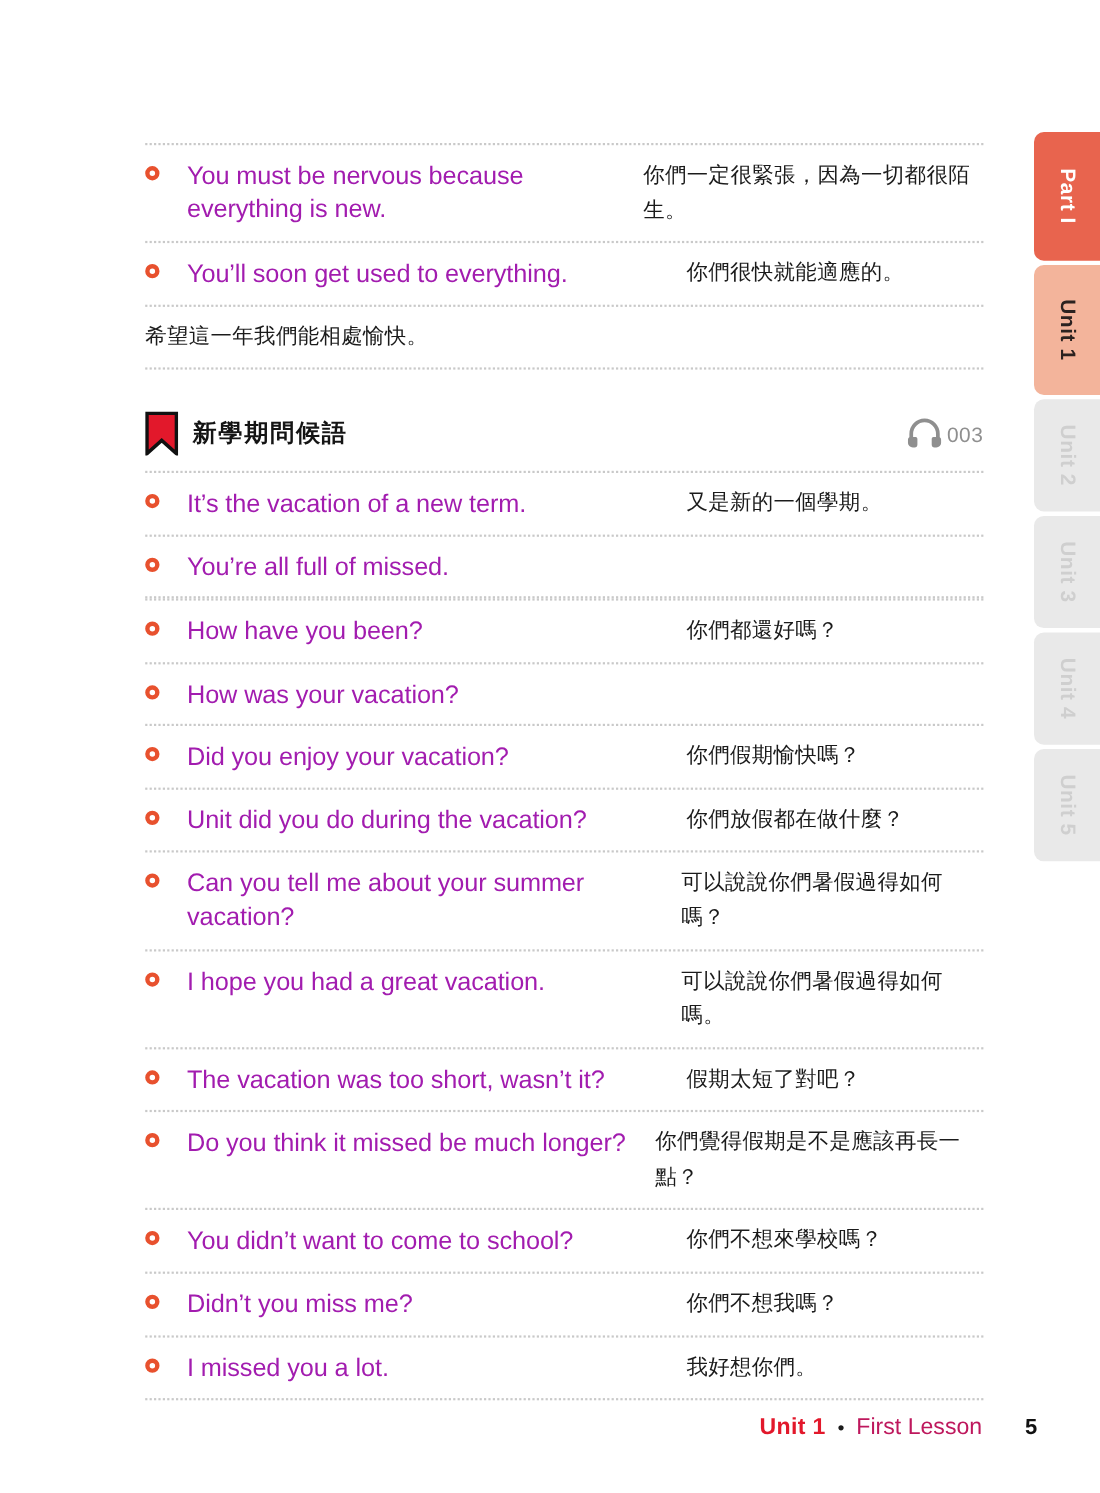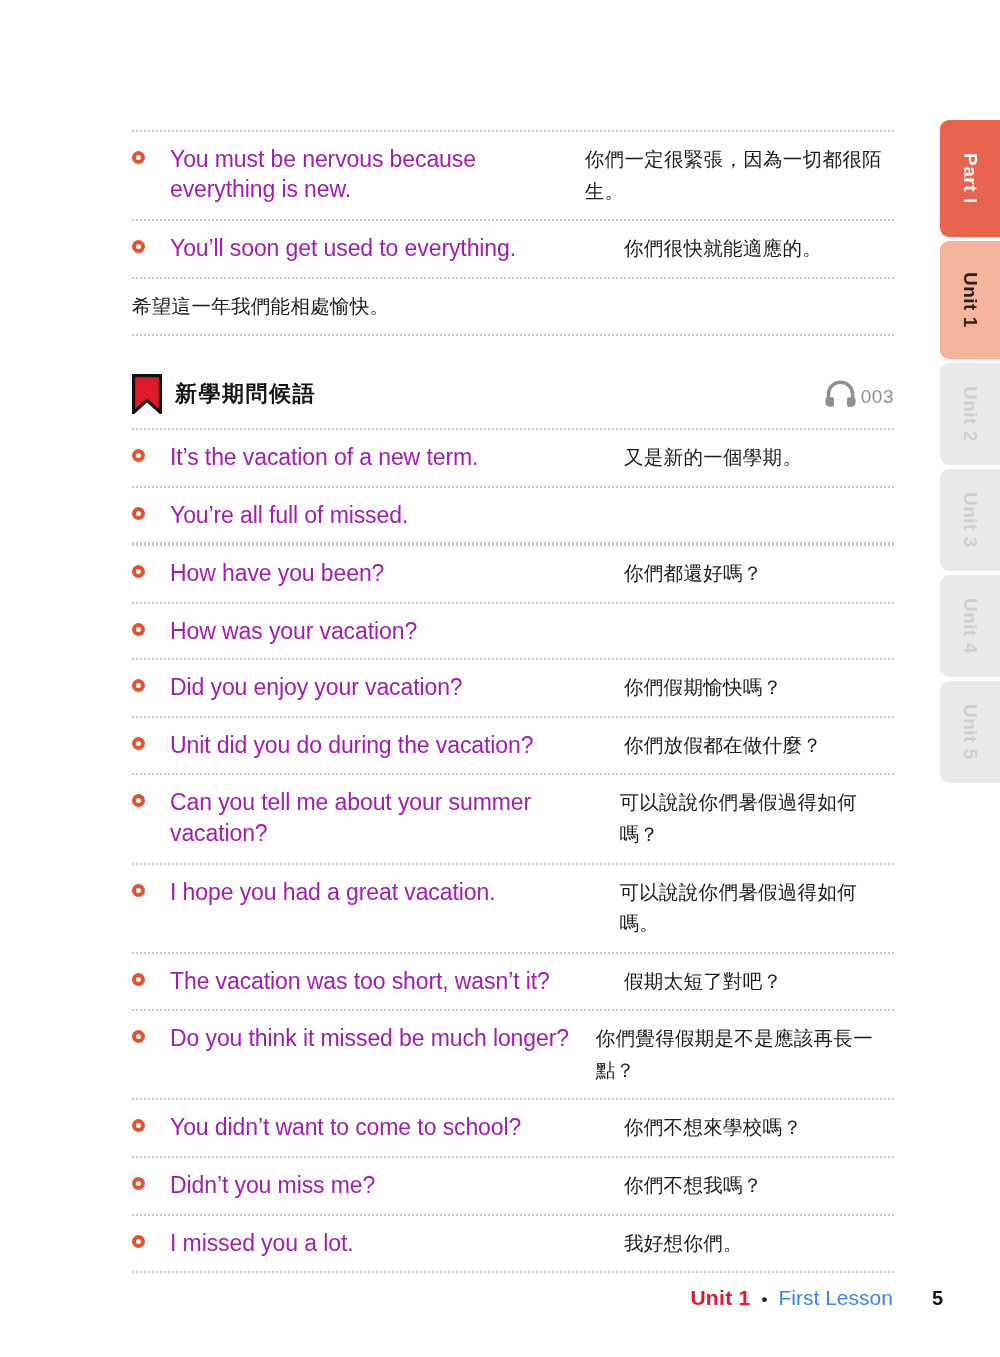--- a/index.html
+++ b/index.html
@@ -188,21 +188,21 @@
     letter-spacing: 0.3px;
   }
   .footer-dot {
     font-size: 17px;
     color: #1b1b1b;
     font-weight: bold;
     padding: 0 2px;
   }
   .footer-lesson {
     font-size: 21px;
-    color: #3b82f6;
+    color: #be185d;
     font-weight: normal;
   }
   .footer-page {
     font-size: 20px;
     font-weight: bold;
     color: #111111;
     margin-left: 39px;
     margin-right: 57px;
   }
 </style>

